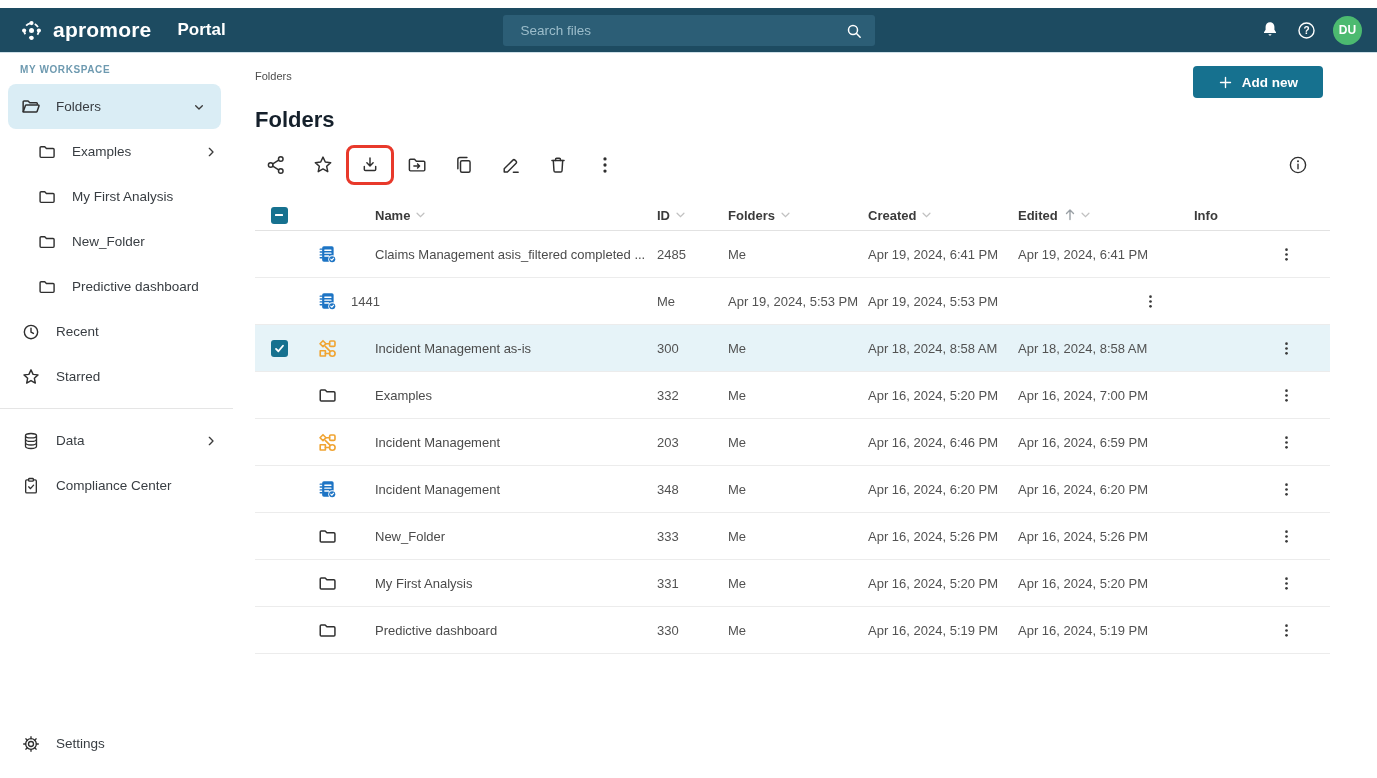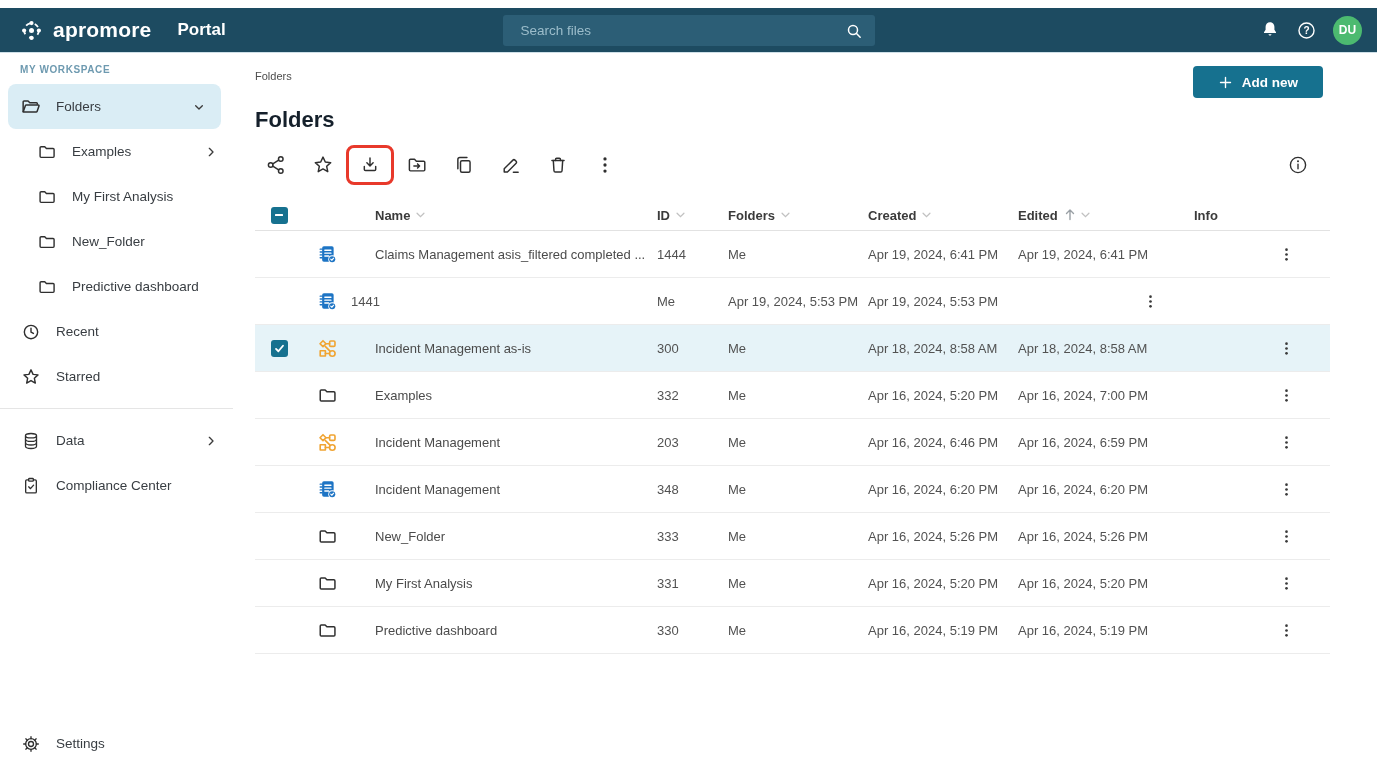--- a/index.html
+++ b/index.html
@@ -412,21 +412,21 @@
           <path d="M4.4 6.4h2M4.4 9.4h2M4.4 12.4h2M4.4 15.4h2" stroke="#1d74c4" stroke-width="1.5" stroke-linecap="round"></path>
           <path d="M9.2 7.6h6.4M9.2 10.6h6.4M9.2 13.6h4" stroke="#fff" stroke-width="1.4" stroke-linecap="round"></path>
           <circle cx="16.9" cy="16.9" r="4.1" fill="#fff"></circle>
           <circle cx="16.9" cy="16.9" r="3.2" fill="#1d74c4"></circle>
           <path d="M15.4 16.9l1.1 1.1 1.9-2.1" stroke="#fff" stroke-width="1.2" fill="none" stroke-linecap="round" stroke-linejoin="round"></path>
         </svg>
       </span>
 
     </div>
     <div class="name-cell">Claims Management asis_filtered completed ...</div>
-    <div class="cell">1444</div>
+    <div class="cell">2485</div>
     <div class="cell">Me</div>
     <div class="cell">Apr 19, 2024, 6:41 PM</div>
     <div class="cell">Apr 19, 2024, 6:41 PM</div>
     <div class="info-cell">
       <button class="kebab">
         <span style="display:flex;">
           <svg width="17" height="17" viewBox="0 0 24 24" fill="#3a3a3a">
             <circle cx="12" cy="5.2" r="1.9"></circle>
                     <circle cx="12" cy="12" r="1.9"></circle>
                     <circle cx="12" cy="18.8" r="1.9"></circle>

